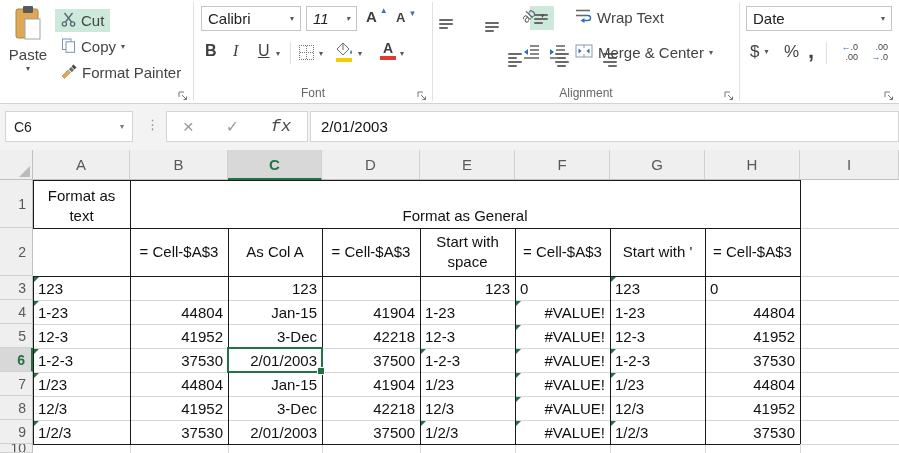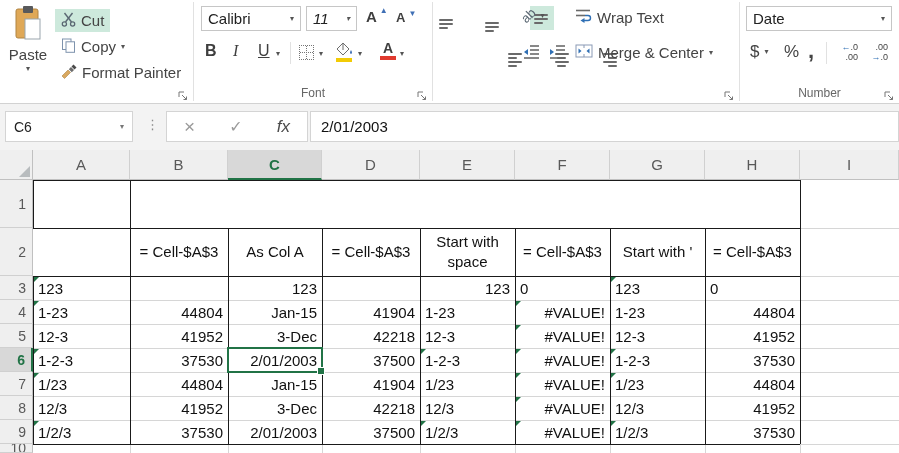--- a/index.html
+++ b/index.html
@@ -40,21 +40,21 @@
   .cell.al{justify-content:flex-start;}
   .cell.ar{justify-content:flex-end;}
   .cell.ac{justify-content:flex-end;}
   .cell .tri{position:absolute;left:0;top:0;width:0;height:0;border-top:7px solid #217346;border-right:7px solid transparent;}
   .hcell{position:absolute;box-sizing:border-box;font-size:15px;color:#111;display:flex;align-items:flex-end;
          justify-content:center;text-align:center;line-height:20px;padding:2px 3px;cursor:cell;}
   .hcell.vcenter{align-items:center;}
   .line{position:absolute;pointer-events:none;}
   .selbox{position:absolute;border:2px solid #217346;box-sizing:border-box;pointer-events:none;}
   .handle{position:absolute;right:-4px;bottom:-4px;width:6px;height:6px;background:#217346;border:1px solid #fff;cursor:crosshair;pointer-events:auto;}
-  .fx-it{font-family:Liberation Sans, sans-serif;font-style:italic;font-size:17px;color:#4a4a4a;}
+  .fx-it{font-family:Liberation Mono, monospace;font-style:italic;font-size:17px;color:#4a4a4a;}
   .numicon{font-size:9px;line-height:10px;color:#444;text-align:right;}
   .numicon .arr{color:#2f6fb4;}
 </style>
 </head>
 <body>
 
 <div class="app">
 
   <div class="ribbon">
 
@@ -225,20 +225,21 @@
             <rect x="1" y="1" width="16" height="12" fill="#fff" stroke="#8a9ab5"></rect>
             <line x1="9" y1="1" x2="9" y2="4" stroke="#8a9ab5"></line>
             <line x1="9" y1="10" x2="9" y2="13" stroke="#8a9ab5"></line>
             <polygon points="3.5,4.5 3.5,9.5 6.5,7" fill="#2f6fb4"></polygon>
             <polygon points="14.5,4.5 14.5,9.5 11.5,7" fill="#2f6fb4"></polygon>
           </svg>
         </span>
         <span>Merge &amp; Center</span>
         <span class="caret">▾</span>
       </div>
+      <div class="grp-label" style="width:306px;">Alignment</div>
       <span class="launcher">
         <svg width="11" height="11" viewBox="0 0 11 11">
             <path d="M1 1 H6 M1 1 V6" stroke="#767676" fill="none"></path>
             <path d="M4 4 L8.5 8.5 M8.5 8.5 H5.5 M8.5 8.5 V5.5" stroke="#767676" fill="none"></path>
           </svg>
       </span>
     </div>
     <div class="grp-divider" style="left:739px;"></div>
 
     <div class="abs" style="left:740px;top:0;width:159px;height:103px;">
@@ -258,21 +259,20 @@
       </div>
       <div class="abs" style="left:86px;top:42px;width:1px;height:22px;background:#e1e1e1;"></div>
       <div class="abs numicon" style="left:94px;top:42px;width:24px;cursor:pointer;">
         <div><span class="arr">←</span><span>.0</span></div>
         <div><span>.00</span></div>
       </div>
       <div class="abs numicon" style="left:124px;top:42px;width:24px;cursor:pointer;">
         <div><span>.00</span></div>
         <div><span class="arr">→</span><span>.0</span></div>
       </div>
-      <div class="grp-label" style="width:159px;">Number</div>
       <span class="launcher">
         <svg width="11" height="11" viewBox="0 0 11 11">
             <path d="M1 1 H6 M1 1 V6" stroke="#767676" fill="none"></path>
             <path d="M4 4 L8.5 8.5 M8.5 8.5 H5.5 M8.5 8.5 V5.5" stroke="#767676" fill="none"></path>
           </svg>
       </span>
     </div>
   </div>
 
   <div class="fbar">
@@ -305,20 +305,22 @@
       <div class="rowhdr" style="top: 30px; height: 48px;">1</div>
       <div class="rowhdr" style="top: 78px; height: 48px;">2</div>
       <div class="rowhdr" style="top: 126px; height: 24px;">3</div>
       <div class="rowhdr" style="top: 150px; height: 24px;">4</div>
       <div class="rowhdr" style="top: 174px; height: 24px;">5</div>
       <div class="rowhdr sel" style="top: 198px; height: 24px;">6</div>
       <div class="rowhdr" style="top: 222px; height: 24px;">7</div>
       <div class="rowhdr" style="top: 246px; height: 24px;">8</div>
       <div class="rowhdr" style="top: 270px; height: 24px;">9</div>
       <div class="rowhdr" style="top: 294px; height: 9px;">10</div>
+      <div class="hcell" style="left: 33px; top: 30px; width: 97px; height: 48px;">Format as text</div>
+      <div class="hcell" style="left: 130px; top: 30px; width: 670px; height: 48px;">Format as General</div>
       <div class="hcell vcenter" style="left: 130px; top: 78px; width: 98px; height: 48px;">= Cell-$A$3</div>
       <div class="hcell vcenter" style="left: 228px; top: 78px; width: 94px; height: 48px;">As Col A</div>
       <div class="hcell vcenter" style="left: 322px; top: 78px; width: 98px; height: 48px;">= Cell-$A$3</div>
       <div class="hcell vcenter" style="left: 420px; top: 78px; width: 95px; height: 48px;">Start with space</div>
       <div class="hcell vcenter" style="left: 515px; top: 78px; width: 95px; height: 48px;">= Cell-$A$3</div>
       <div class="hcell vcenter" style="left: 610px; top: 78px; width: 95px; height: 48px;">Start with '</div>
       <div class="hcell vcenter" style="left: 705px; top: 78px; width: 95px; height: 48px;">= Cell-$A$3</div>
       <div class="cell al" style="left: 33px; top: 126px; width: 97px; height: 24px;">
         <span>123</span>
         <span class="tri"></span>

